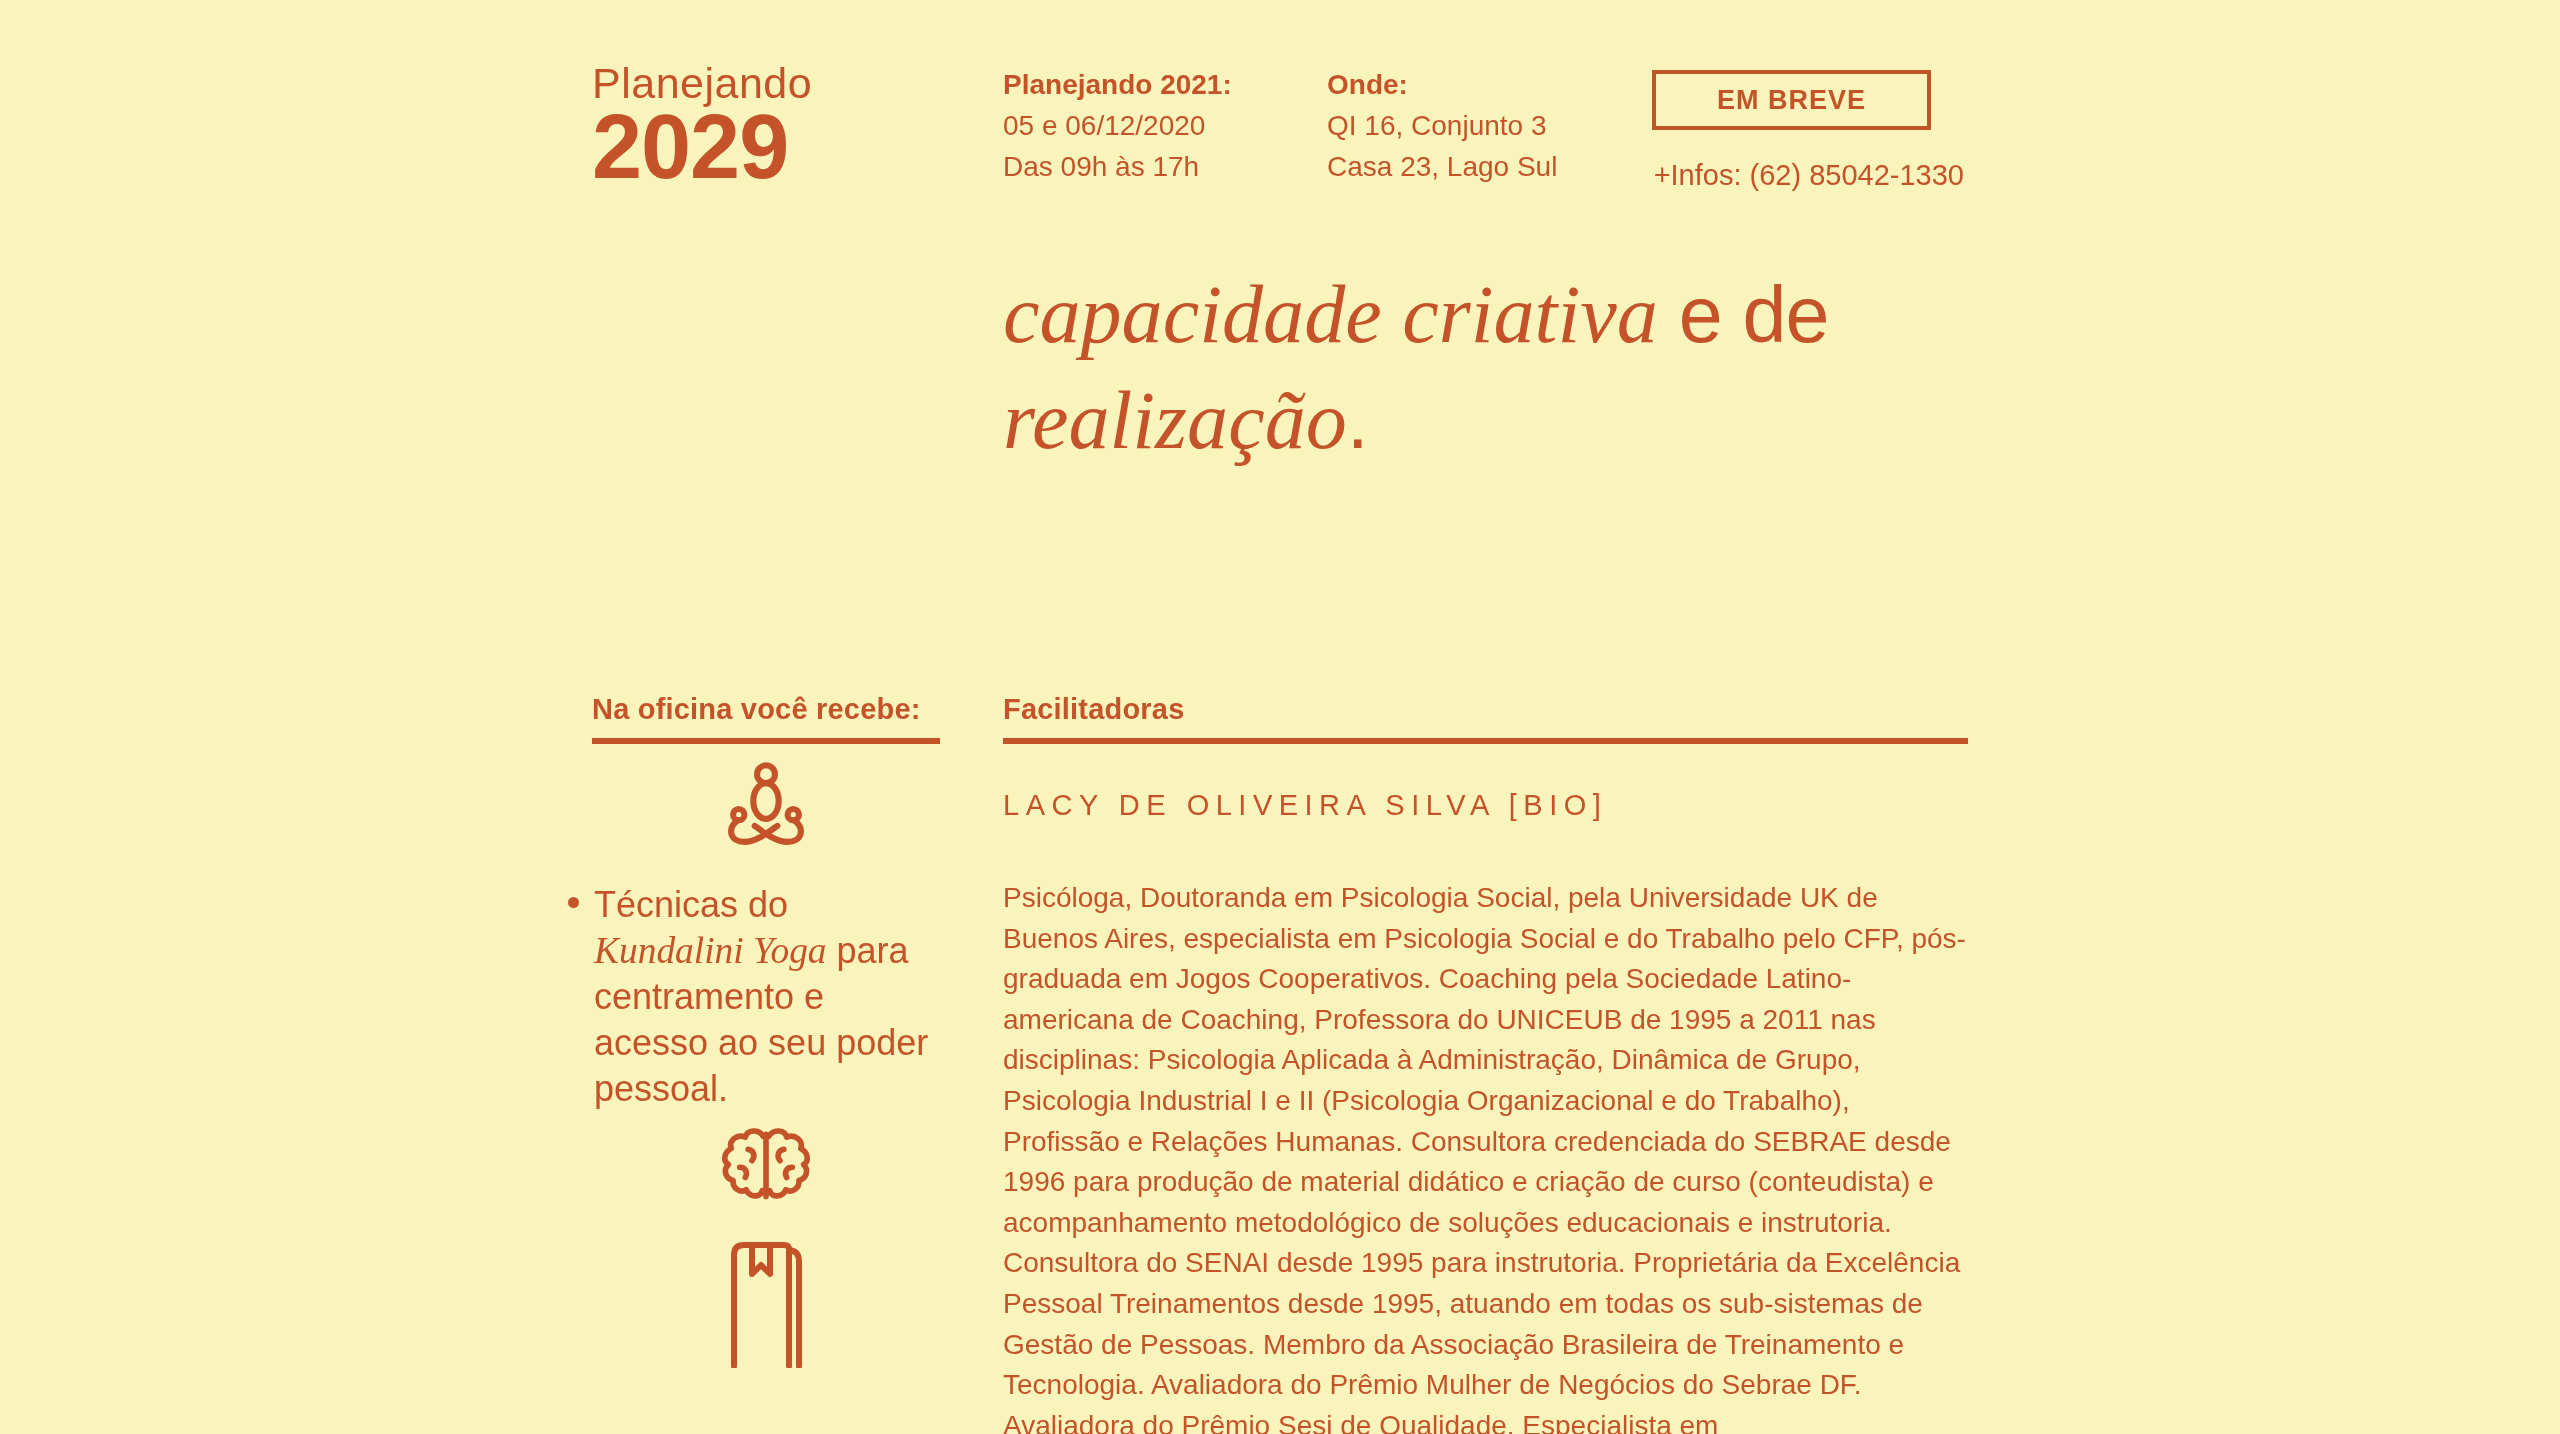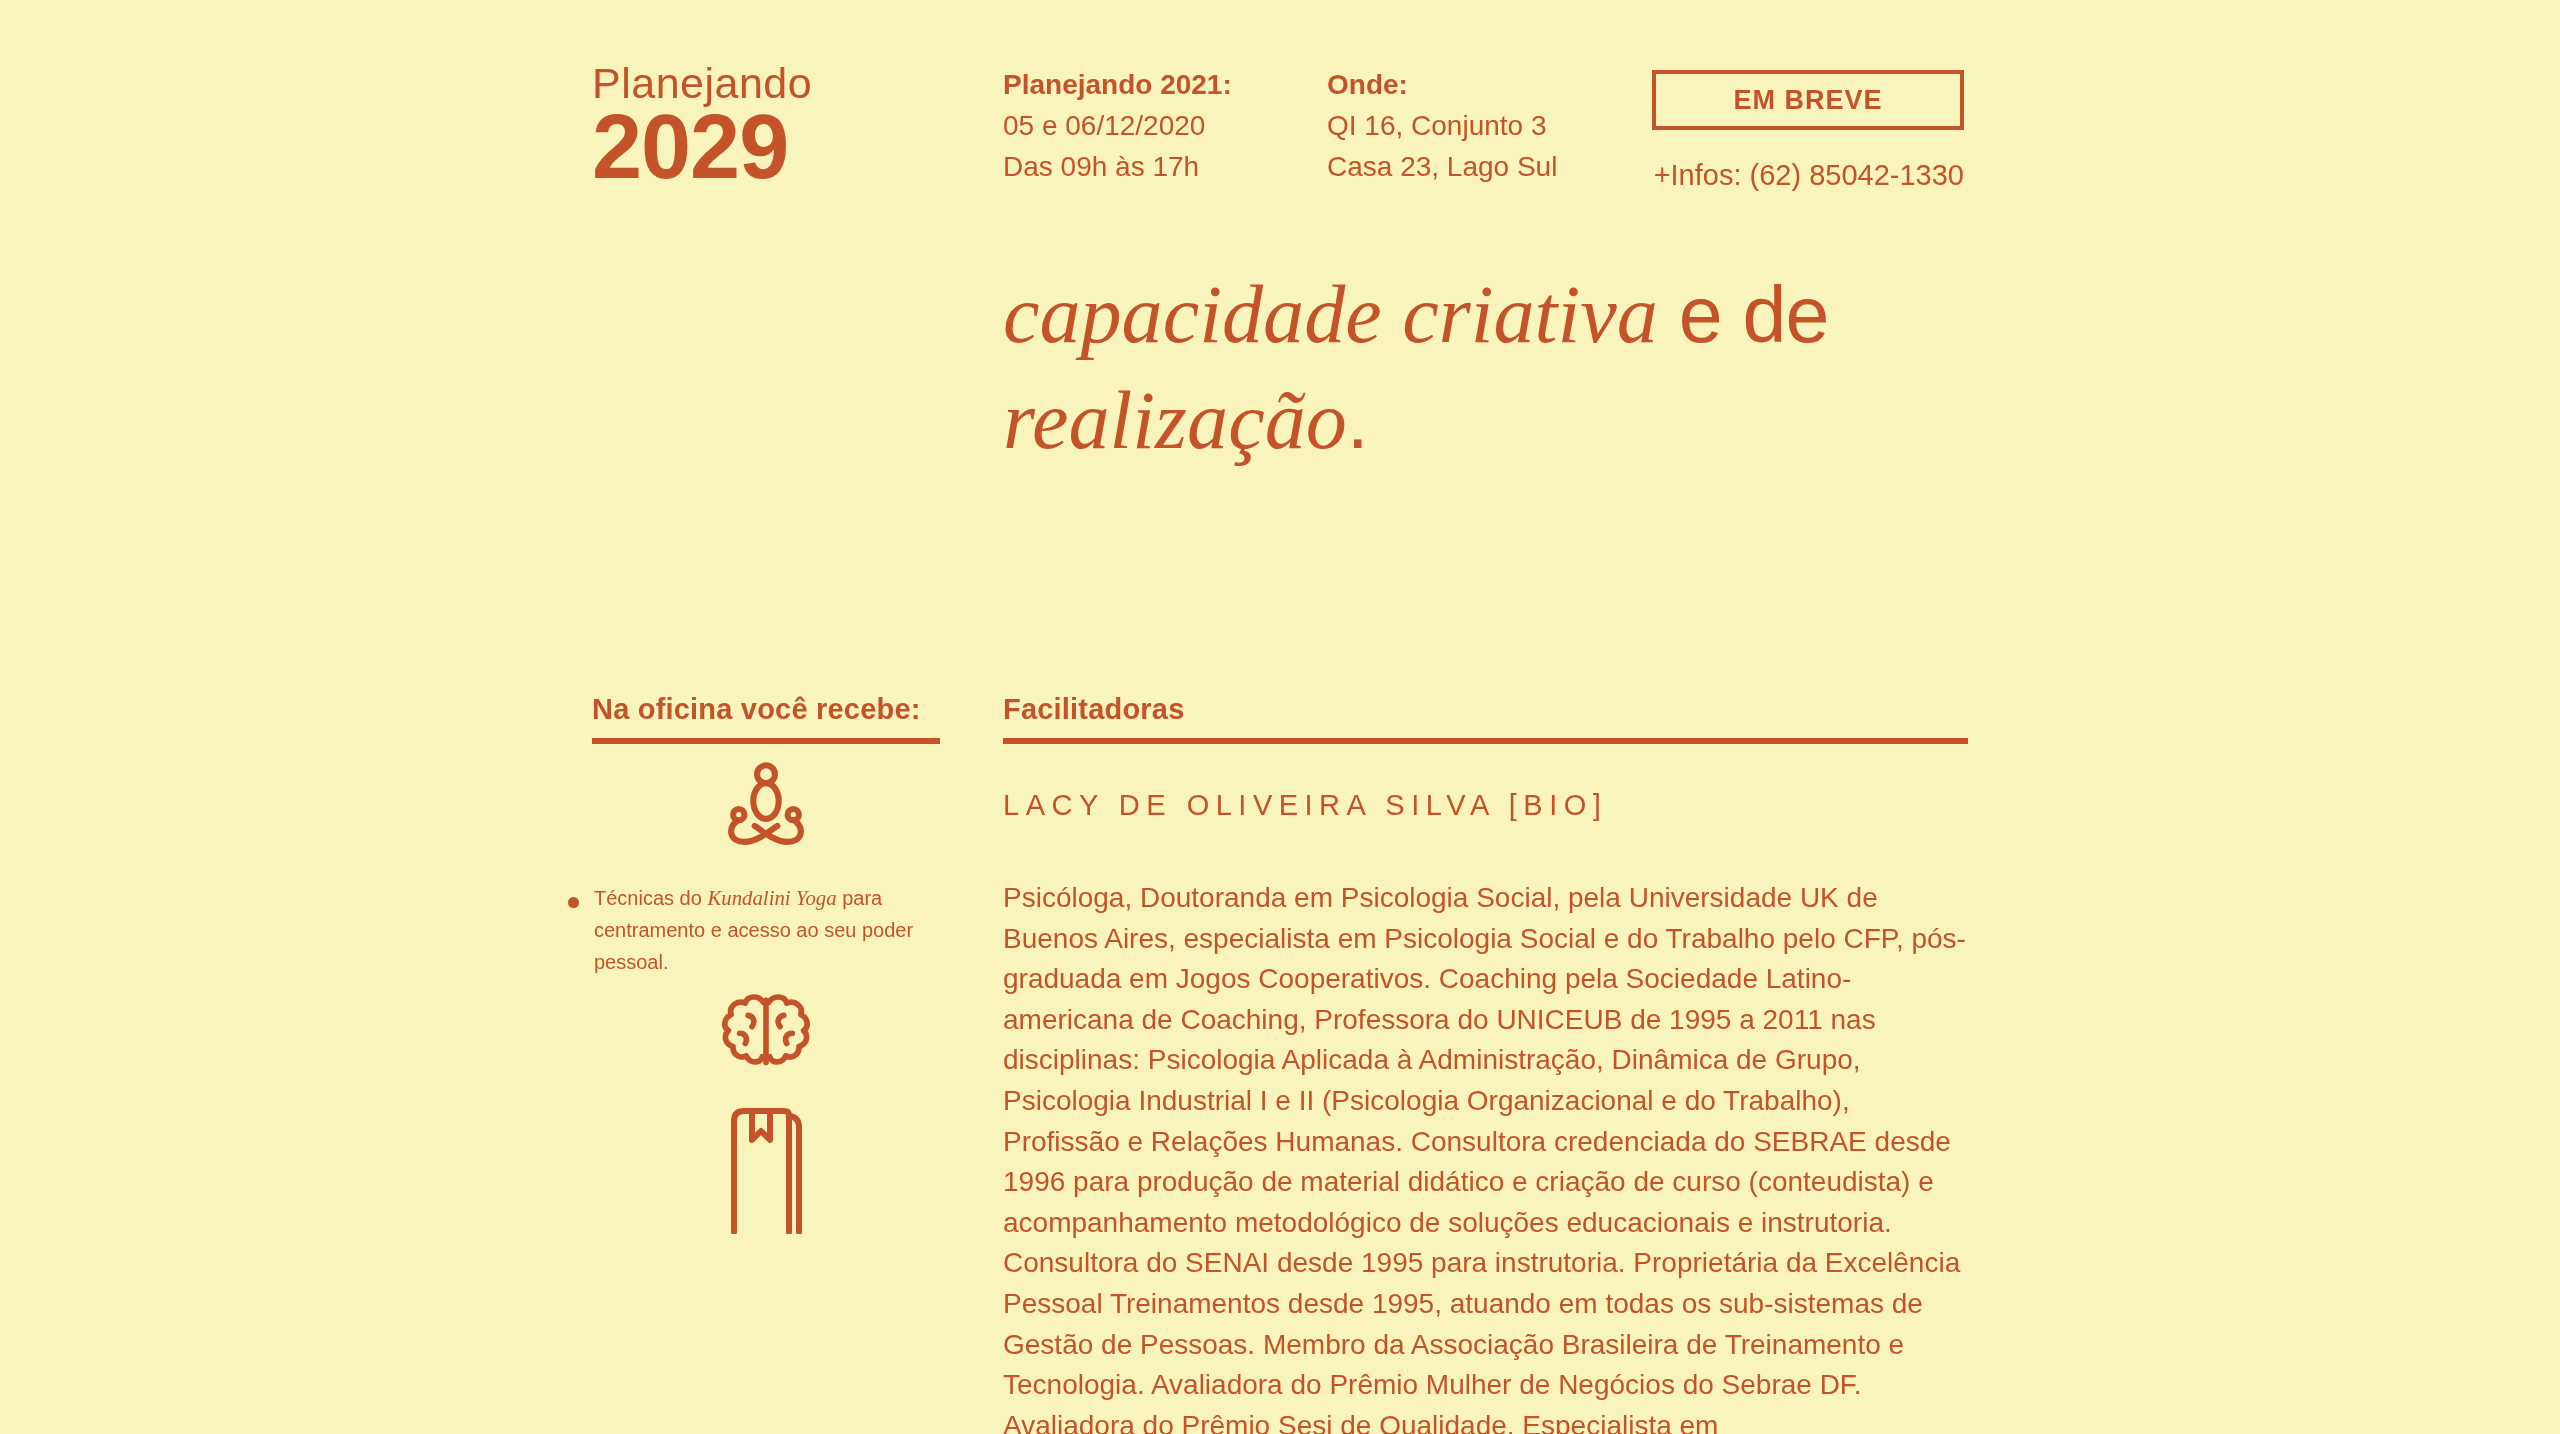--- a/index.html
+++ b/index.html
@@ -22,21 +22,21 @@
   
   .logo{position:absolute;left:0;top:58px;line-height:1;}
   .logo-top{font-size:43px;font-weight:400;letter-spacing:.5px;line-height:50px;}
   .logo-year{font-size:90px;font-weight:700;letter-spacing:-1px;line-height:78px;}
   .info-block{position:absolute;top:64px;font-size:28px;line-height:41px;}
   .info-event{left:411px;}
   .info-where{left:735px;}
   .info-label{font-weight:700;}
   .cta-button{
     position:absolute;left:1060px;top:70px;
-    width:312px;height:60px;
+    width:279px;height:60px;
     border:4px solid var(--accent);
     display:flex;align-items:center;justify-content:center;
     font-size:27px;font-weight:700;letter-spacing:1px;
     background:transparent;color:var(--accent);
     cursor:pointer;
   }
   .infos-line{
     position:absolute;left:1040px;top:158px;width:332px;
     text-align:right;font-size:29px;line-height:34px;
   }
@@ -55,21 +55,21 @@
   .col-right{position:absolute;left:411px;top:692px;width:965px;}
   .section-heading{font-size:29px;font-weight:700;letter-spacing:.2px;line-height:34px;}
   .rule{height:6px;background:var(--accent);margin-top:12px;border:none;}
   .icon-wrap{text-align:center;}
   .icon-wrap.yoga{margin-top:18px;}
   .icon-wrap.brain{margin-top:12px;}
   .icon-wrap.book{margin-top:16px;}
   .icon-wrap svg{display:inline-block;}
   .benefits{list-style:none;margin-top:22px;margin-left:2px;}
   .benefits li{
-    position:relative;font-size:20px;line-height:32px;margin-top:10px;
+    position:relative;font-size:36px;line-height:46px;margin-top:10px;
   }
   .benefits li::before{
     content:"";position:absolute;left:-26px;top:15px;
     width:11px;height:11px;border-radius:50%;background:var(--accent);
   }
   .benefit-gap{margin-top:22px;}
   
   .name-row{
     margin-top:44px;
     font-size:29px;font-weight:400;letter-spacing:6.5px;line-height:34px;

